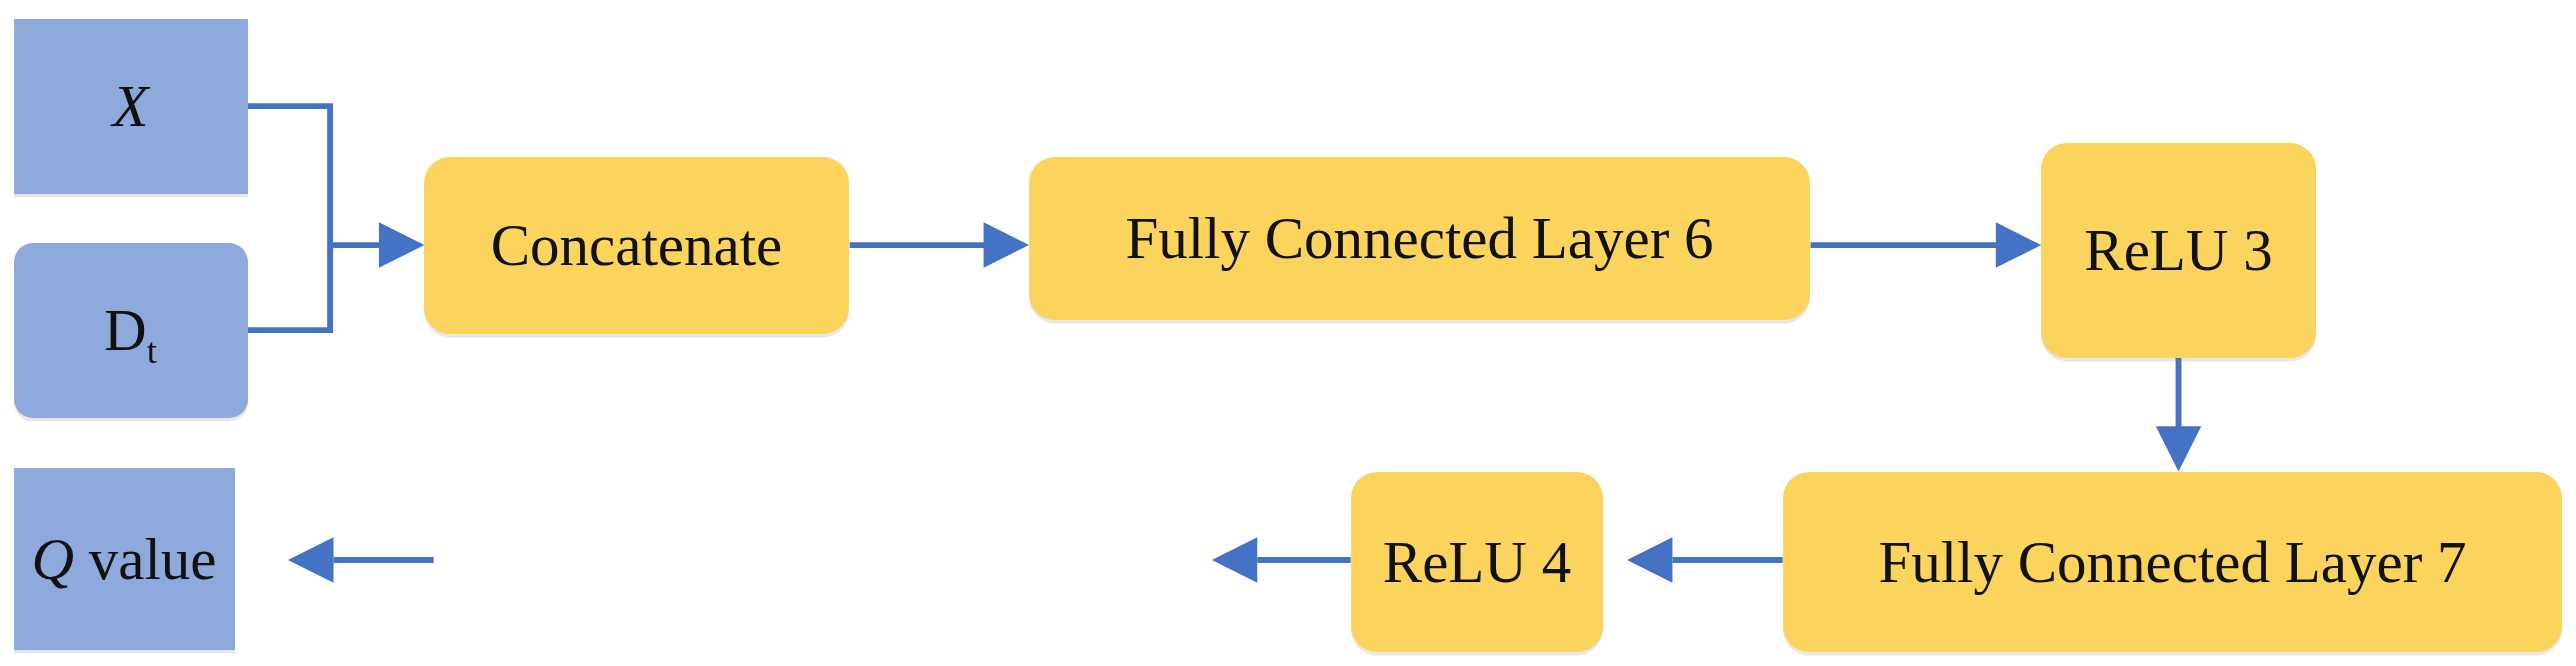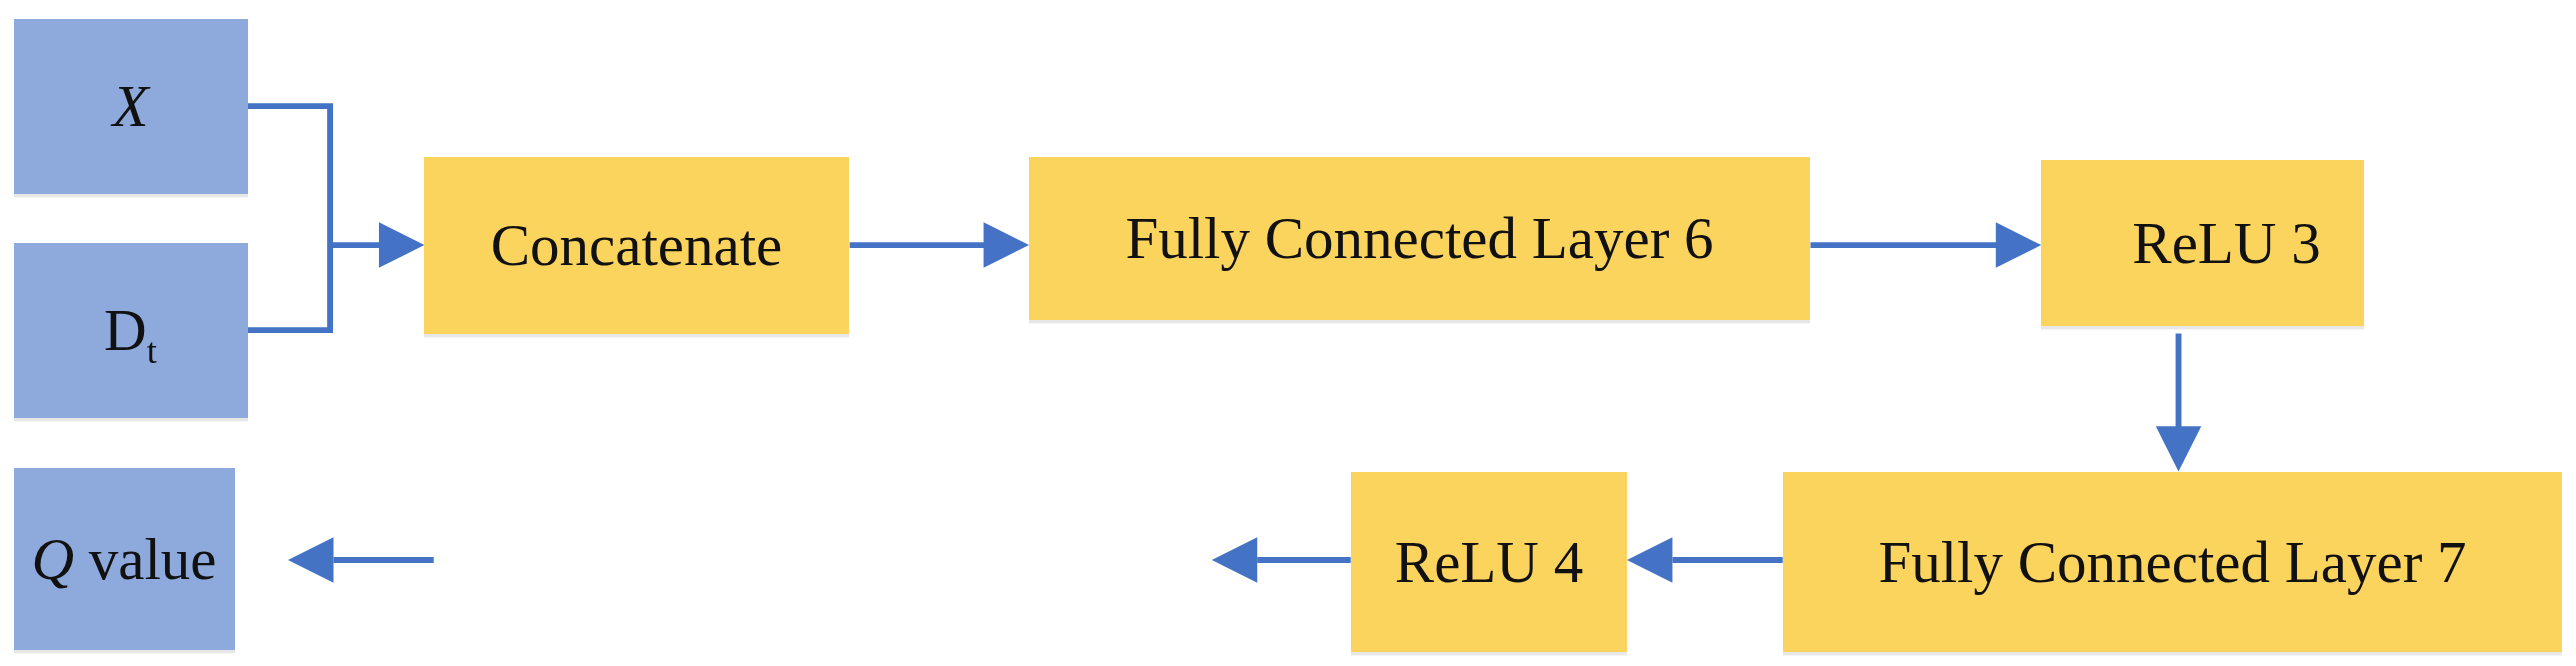--- a/index.html
+++ b/index.html
@@ -36,35 +36,35 @@
     position: absolute;
     display: flex;
     align-items: center;
     justify-content: center;
     font-size: 59px;
     line-height: 1;
     white-space: pre;
     box-shadow: 0 3.4px 0 rgba(120,120,120,0.18);
   }
   .node.blue   { background: var(--input-fill, #8ea9db); }
-  .node.yellow { background: var(--layer-fill, #fbd45e); }
+  .node.yellow { background: var(--layer-fill, #fbd45e); border-radius: 26px; }
   .italic { font-style: italic; }
   sub.subscript {
     font-size: 62%;
     line-height: 0;
   }
   
   .pos-x       { left:13.5px;   top:18.5px;  width:234px; height:175px; }
-  .pos-dt      { left:13.5px;   top:243px; width:234px; height:175px; }
+  .pos-dt      { left:13.5px;   top:243px; width:234px; height:175px;border-radius:19px; }
   .pos-concat  { left:424px;  top:157px; width:425px; height:177px; }
   .pos-fc6     { left:1029px; top:157px; width:781px; height:163px; }
-  .pos-relu3   { left:2041px; top:160px; width:275px; height:166px;padding-left:48px; }
+  .pos-relu3   { left:2041px; top:143px; width:275px; height:215px; }
   .pos-q       { left:13.5px;   top:468px; width:221px; height:182px; }
   .pos-fc8     { left:434px;  top:472px; width:778px; height:180px; }
-  .pos-relu4   { left:1351px; top:472px; width:276px; height:180px; }
+  .pos-relu4   { left:1351px; top:472px; width:252px; height:180px; }
   .pos-fc7     { left:1783px; top:472px; width:779px; height:180px;text-align:right; }
 </style>
 </head>
 <body>
 
 <div class="canvas">
 
   <svg class="connectors" viewBox="0 0 3059 792" xmlns="http://www.w3.org/2000/svg">
     <g>
       <polyline class="shaft" points="294,126 392,126 392,392 294,392"></polyline>

